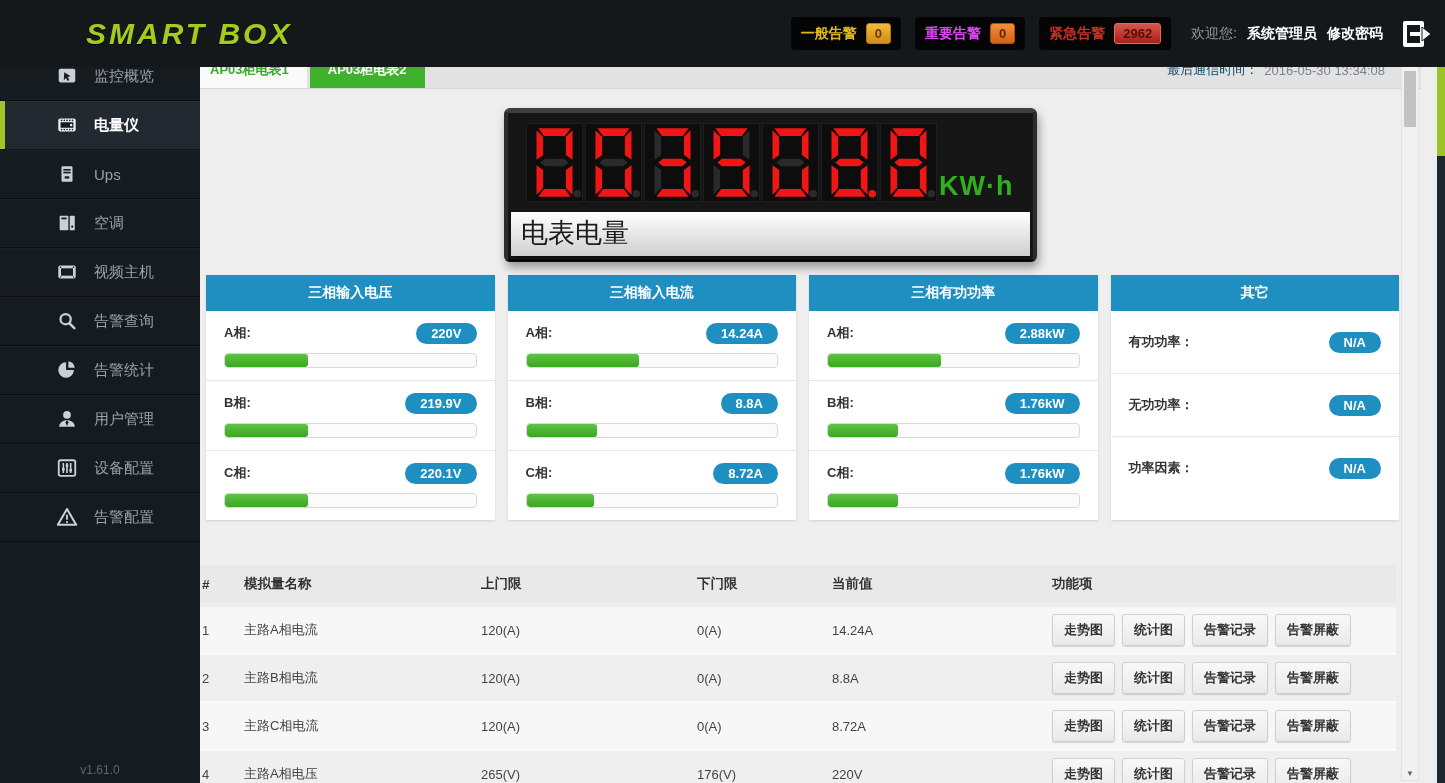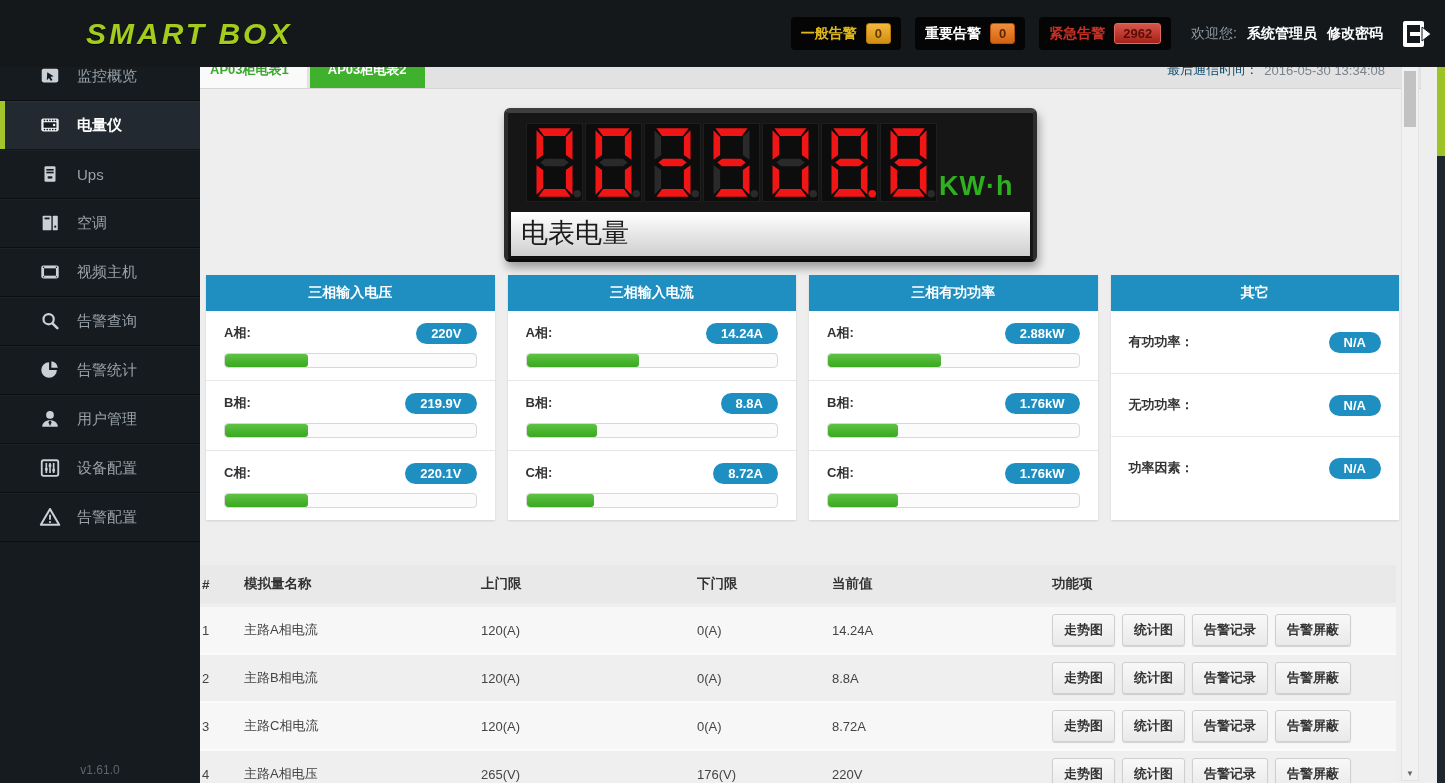--- a/index.html
+++ b/index.html
@@ -12,32 +12,32 @@
   .topbar{position:absolute;left:0;top:0;width:1445px;height:67px;background:#14181b;
     display:flex;align-items:center;z-index:30;}
   .logo{margin-left:86px;font-size:30px;font-weight:900;font-style:italic;
     letter-spacing:3px;color:#a3cc1d;text-shadow:0 1px 0 #000;white-space:nowrap;}
   .topbar-right{margin-left:auto;display:flex;align-items:center;gap:14px;margin-right:12px;}
   .alarm-box{background:#050505;border-radius:4px;padding:6px 10px;display:flex;
     align-items:center;gap:9px;font-size:14px;font-weight:bold;cursor:pointer;}
   .alarm-badge{border-radius:3px;padding:1px 8px;font-size:13px;font-weight:bold;line-height:17px;}
   .alarm-normal .alarm-label{color:#dfb91c;}
   .alarm-normal .alarm-badge{background:linear-gradient(#f3b93b,#d08d12);border:1px solid #b87a0a;color:#6d3607;}
-  .alarm-important .alarm-label{color:#ffffff;}
+  .alarm-important .alarm-label{color:#d946ef;}
   .alarm-important .alarm-badge{background:linear-gradient(#f3903b,#d26212);border:1px solid #b2500a;color:#5e2605;}
   .alarm-urgent .alarm-label{color:#c33126;}
   .alarm-urgent .alarm-badge{background:linear-gradient(#d8554a,#a62118);border:1px solid #e2685c;color:#570f09;}
   .welcome{display:flex;align-items:center;gap:10px;font-size:14px;margin-left:6px;white-space:nowrap;}
   .welcome-label{color:#8f99a0;}
   .welcome .bold-link{color:#ffffff;font-weight:bold;}
   .logout{width:32px;height:34px;cursor:pointer;margin-left:4px;display:flex;align-items:center;}
   
   .sidebar{position:absolute;left:0;top:52px;width:200px;bottom:0;background:#161b1f;z-index:20;}
   .side-item{position:relative;height:48px;display:flex;align-items:center;gap:15px;
-    padding-left:38px;border-bottom:1px solid rgba(0,0,0,0.45);
+    padding-left:55px;border-bottom:1px solid rgba(0,0,0,0.45);
     box-shadow:inset 0 1px 0 rgba(255,255,255,0.03);
     color:#98a2a8;font-size:15px;cursor:pointer;}
   .side-item .icon{width:24px;height:24px;display:flex;align-items:center;justify-content:center;}
   .side-item.active{background:#222930;color:#ffffff;font-weight:bold;}
   .side-item.active::before{content:"";position:absolute;left:0;top:0;bottom:0;width:5px;background:#a2c52c;}
   .version{position:absolute;bottom:6px;left:0;width:200px;text-align:center;color:#5c666d;font-size:12px;}
   
   .main{position:absolute;left:184px;top:52px;width:1237px;bottom:0;background:#eeeeee;}
   .tabstrip{position:relative;height:36px;background:#e2e2e2;border-bottom:1px solid #d5d5d5;
     display:flex;align-items:stretch;padding-left:8px;}

